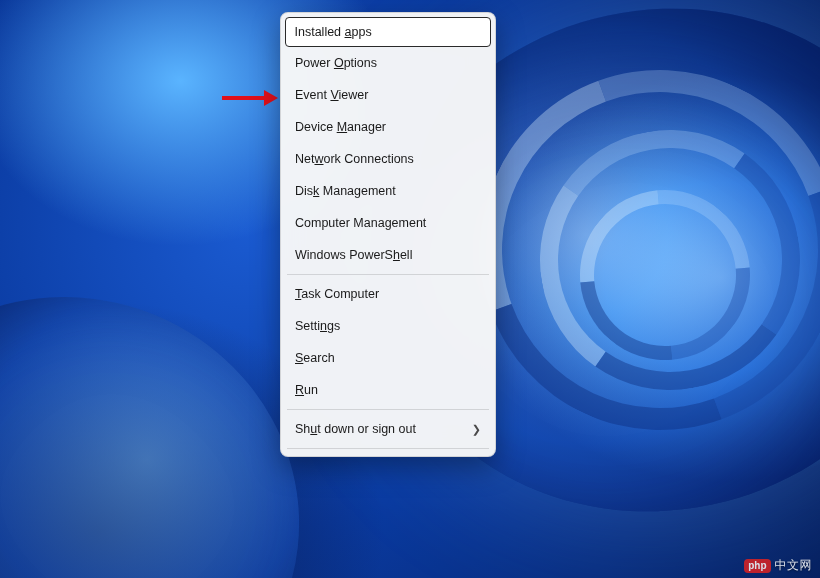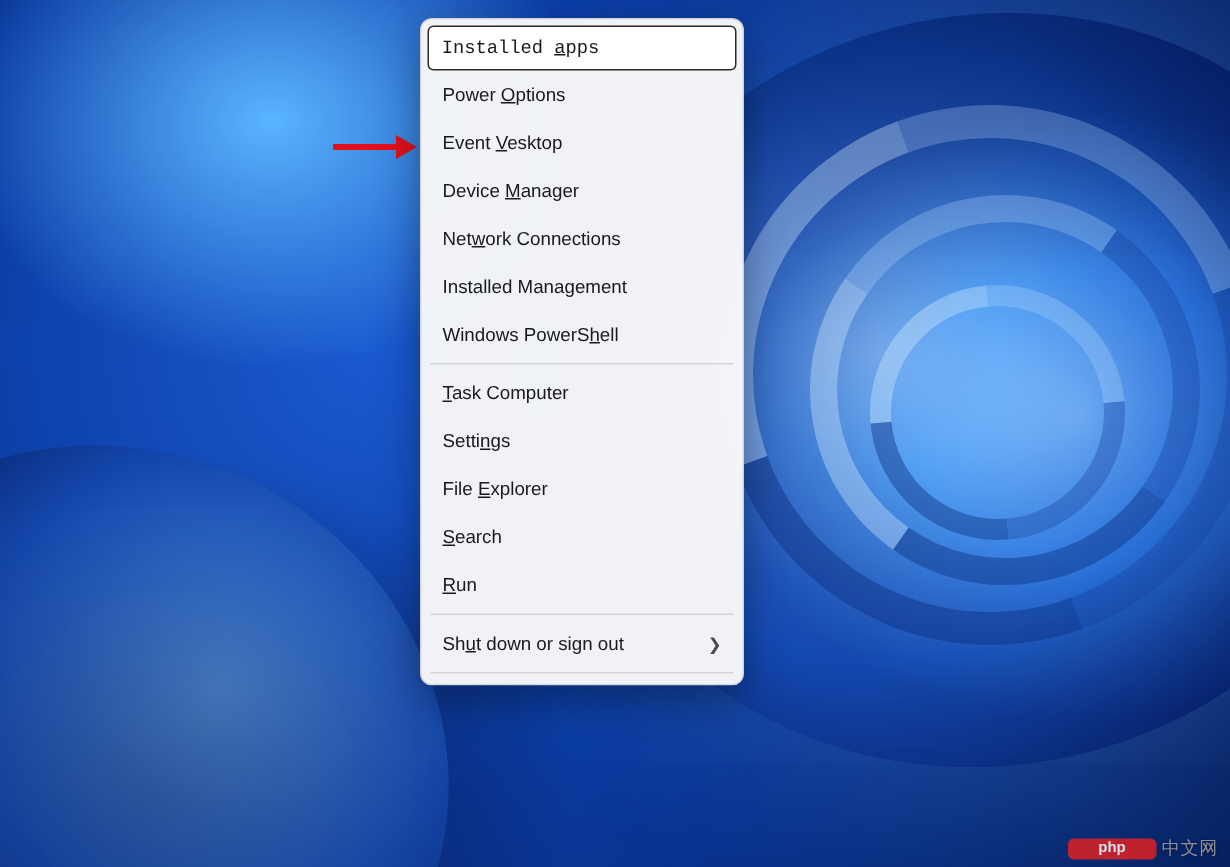--- a/index.html
+++ b/index.html
@@ -74,21 +74,20 @@
       height: 30px;
       padding: 16px 10px;
       border-radius: 4px;
       cursor: default;
       white-space: nowrap;
     }
     .menu-item.highlight {
       background: #fff;
       border: 1.5px solid #2a2a2a;
       padding: 0 8.5px;
-      font-family: Liberation Mono, monospace;
     }
     .menu-sep {
       height: 1px;
       background: rgba(0,0,0,0.13);
       margin: 3px 2px;
     }
     .chev {
       font-size: 11px;
       color: #4a4a4a;
       margin-left: 8px;
@@ -113,25 +112,25 @@
       gap: 4px;
       opacity: 0.85;
       pointer-events: none;
     }
     .wm-badge {
       background: #d22;
       color: #fff;
       font-size: 10px;
       font-weight: 700;
       border-radius: 4px;
-      padding: 2px 20px;
+      padding: 2px 4px;
       line-height: 1;
     }
     .wm-text {
-      color: #a3a3a3;
+      color: #ffffff;
       font-size: 12px;
       letter-spacing: 0.5px;
       text-shadow: 0 1px 2px rgba(0,0,0,0.6);
     }
   </style>
 </head>
 <body>
 
 <div class="wallpaper">
   <div class="swirl s1"></div>
@@ -145,43 +144,43 @@
 </svg>
 
 <div class="menu" id="winx-menu">
     <div class="menu-item highlight">
       <span><span>Installed </span><span class="accel">a</span><span>pps</span></span>
     </div>
     <div class="menu-item">
       <span><span>Power </span><span class="accel">O</span><span>ptions</span></span>
     </div>
     <div class="menu-item">
-      <span><span>Event </span><span class="accel">V</span><span>esktop</span></span>
+      <span><span>Event </span><span class="accel">V</span><span>iewer</span></span>
     </div>
     <div class="menu-item">
       <span><span>Device </span><span class="accel">M</span><span>anager</span></span>
     </div>
     <div class="menu-item">
       <span><span>Net</span><span class="accel">w</span><span>ork Connections</span></span>
     </div>
     <div class="menu-item">
-      <span><span>Installed Mana</span><span class="accel">g</span><span>ement</span></span>
+      <span><span>Dis</span><span class="accel">k</span><span> Management</span></span>
+    </div>
+    <div class="menu-item">
+      <span><span>Computer Mana</span><span class="accel">g</span><span>ement</span></span>
     </div>
     <div class="menu-item">
       <span><span>Windows PowerS</span><span class="accel">h</span><span>ell</span></span>
     </div>
     <div class="menu-sep"></div>
     <div class="menu-item">
       <span><span></span><span class="accel">T</span><span>ask Computer</span></span>
     </div>
     <div class="menu-item">
       <span><span>Setti</span><span class="accel">n</span><span>gs</span></span>
-    </div>
-    <div class="menu-item">
-      <span><span>File </span><span class="accel">E</span><span>xplorer</span></span>
     </div>
     <div class="menu-item">
       <span><span></span><span class="accel">S</span><span>earch</span></span>
     </div>
     <div class="menu-item">
       <span><span></span><span class="accel">R</span><span>un</span></span>
     </div>
     <div class="menu-sep"></div>
     <div class="menu-item">
       <span><span>Sh</span><span class="accel">u</span><span>t down or sign out</span></span>

